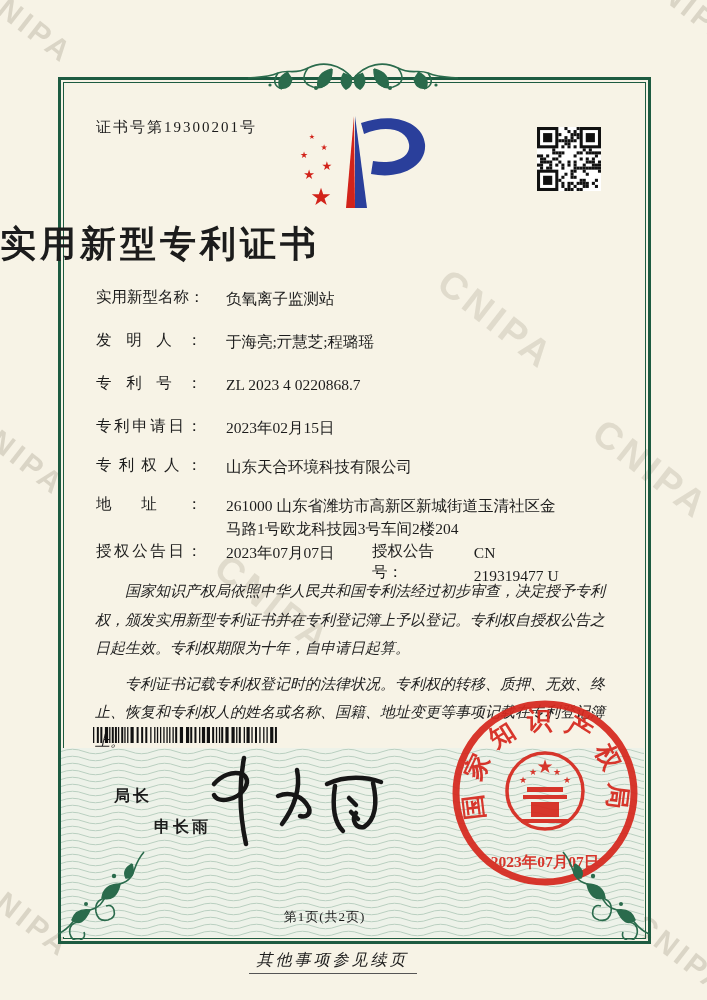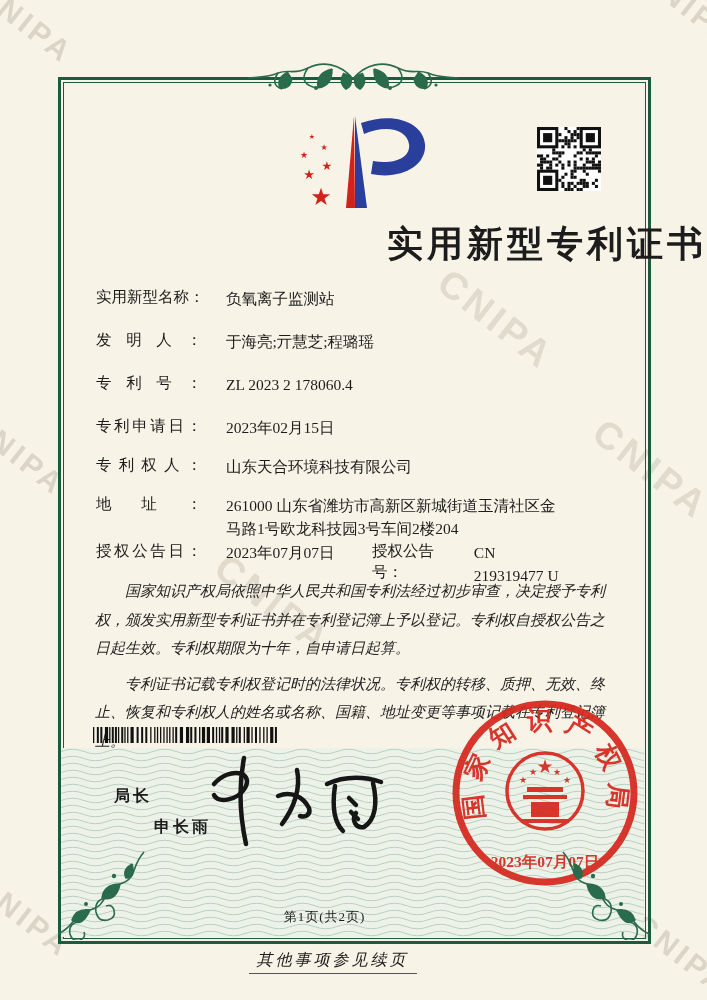--- a/index.html
+++ b/index.html
@@ -9,21 +9,21 @@
   .wm{position:absolute;font-family:"Liberation Sans",sans-serif;font-weight:700;
       font-size:30px;letter-spacing:4px;color:rgba(160,150,132,.32);
       transform:rotate(38deg);z-index:1;white-space:nowrap;}
   .wm.big{font-size:38px;color:rgba(160,150,132,.26);}
   
   .frame{position:absolute;left:58px;top:77px;width:587px;height:861px;
          border:3px solid #1d5b41;z-index:2;}
   .frame-inner{position:absolute;inset:2px;border:1px solid #1d5b41;}
   .content{position:absolute;inset:0;z-index:3;}
   .certno{position:absolute;left:96px;top:118px;font-size:15px;letter-spacing:2px;}
-  .title{position:absolute;left:0;top:220px;width:707px;text-align:right;
+  .title{position:absolute;left:0;top:220px;width:707px;text-align:left;
          font-size:36px;font-weight:900;letter-spacing:4px;}
   .rows{position:absolute;left:96px;top:287px;width:470px;font-size:15.5px;}
   .frow{display:flex;margin-bottom:0;position:relative;}
   .flabel{display:inline-block;width:106px;text-align:justify;text-align-last:justify;
           flex:0 0 106px;white-space:nowrap;}
   .fval{margin-left:24px;max-width:368px;line-height:1.5;}
   .r0{position:absolute;top:0;}  .r1{position:absolute;top:43px;}
   .r2{position:absolute;top:86px;} .r3{position:absolute;top:129px;justify-content:space-between;}
   .r4{position:absolute;top:168px;} .r5{position:absolute;top:207px;}
   .r6{position:absolute;top:254px;width:470px;}
@@ -109,20 +109,21 @@
     <path d="M50,48 q-12,2 -10,14 q2,10 12,8 q8,-2 6,-10 q-2,-6 -8,-4"></path>
     <path d="M22,72 q-10,2 -8,12 q2,8 10,6 q6,-2 4,-8"></path>
     <circle cx="58" cy="26" r="2.2" fill="#2a6b4c" stroke="none"></circle>
     <circle cx="30" cy="54" r="2" fill="#2a6b4c" stroke="none"></circle>
     <path d="M76,14 q-10,6 -6,14 q10,0 6,-14" fill="#2a6b4c"></path>
   </g>
 </svg>
 
 <div class="content">
 
+  <div class="certno">证书号第19300201号</div>
 
   <svg class="logo" width="160" height="100" viewBox="0 0 160 100">
     <polygon points="71,3 63,95 72,95" fill="#d2231a"></polygon>
     <polygon points="72,3 72,95 84,95" fill="#2a3f9b"></polygon>
     <path d="M78,10 C112,-2 140,10 142,31 C144,53 118,67 88,61 L90,48 C112,52 128,44 126,31 C124,17 104,11 81,21 Z" fill="#2a3f9b"></path>
     <text x="38" y="92" font-size="24" fill="#d2231a" text-anchor="middle">★</text>
     <text x="26" y="66" font-size="13" fill="#d2231a" text-anchor="middle">★</text>
     <text x="44" y="57" font-size="12" fill="#d2231a" text-anchor="middle">★</text>
     <text x="21" y="45" font-size="9" fill="#d2231a" text-anchor="middle">★</text>
     <text x="41" y="37" font-size="8" fill="#d2231a" text-anchor="middle">★</text>
@@ -265,21 +266,21 @@
     <div class="frow r0">
       <span class="flabel">实用新型名称：</span>
       <span class="fval">负氧离子监测站</span>
     </div>
     <div class="frow r1">
       <span class="flabel">发明人：</span>
       <span class="fval">于海亮;亓慧芝;程璐瑶</span>
     </div>
     <div class="frow r2">
       <span class="flabel">专利号：</span>
-      <span class="fval">ZL 2023 2 178060.4</span>
+      <span class="fval">ZL 2023 4 0220868.7</span>
     </div>
     <div class="frow r3">
       <span class="flabel">专利申请日：</span>
       <span class="fval">2023年02月15日</span>
     </div>
     <div class="frow r4">
       <span class="flabel">专利权人：</span>
       <span class="fval">山东天合环境科技有限公司</span>
     </div>
     <div class="frow r5">

